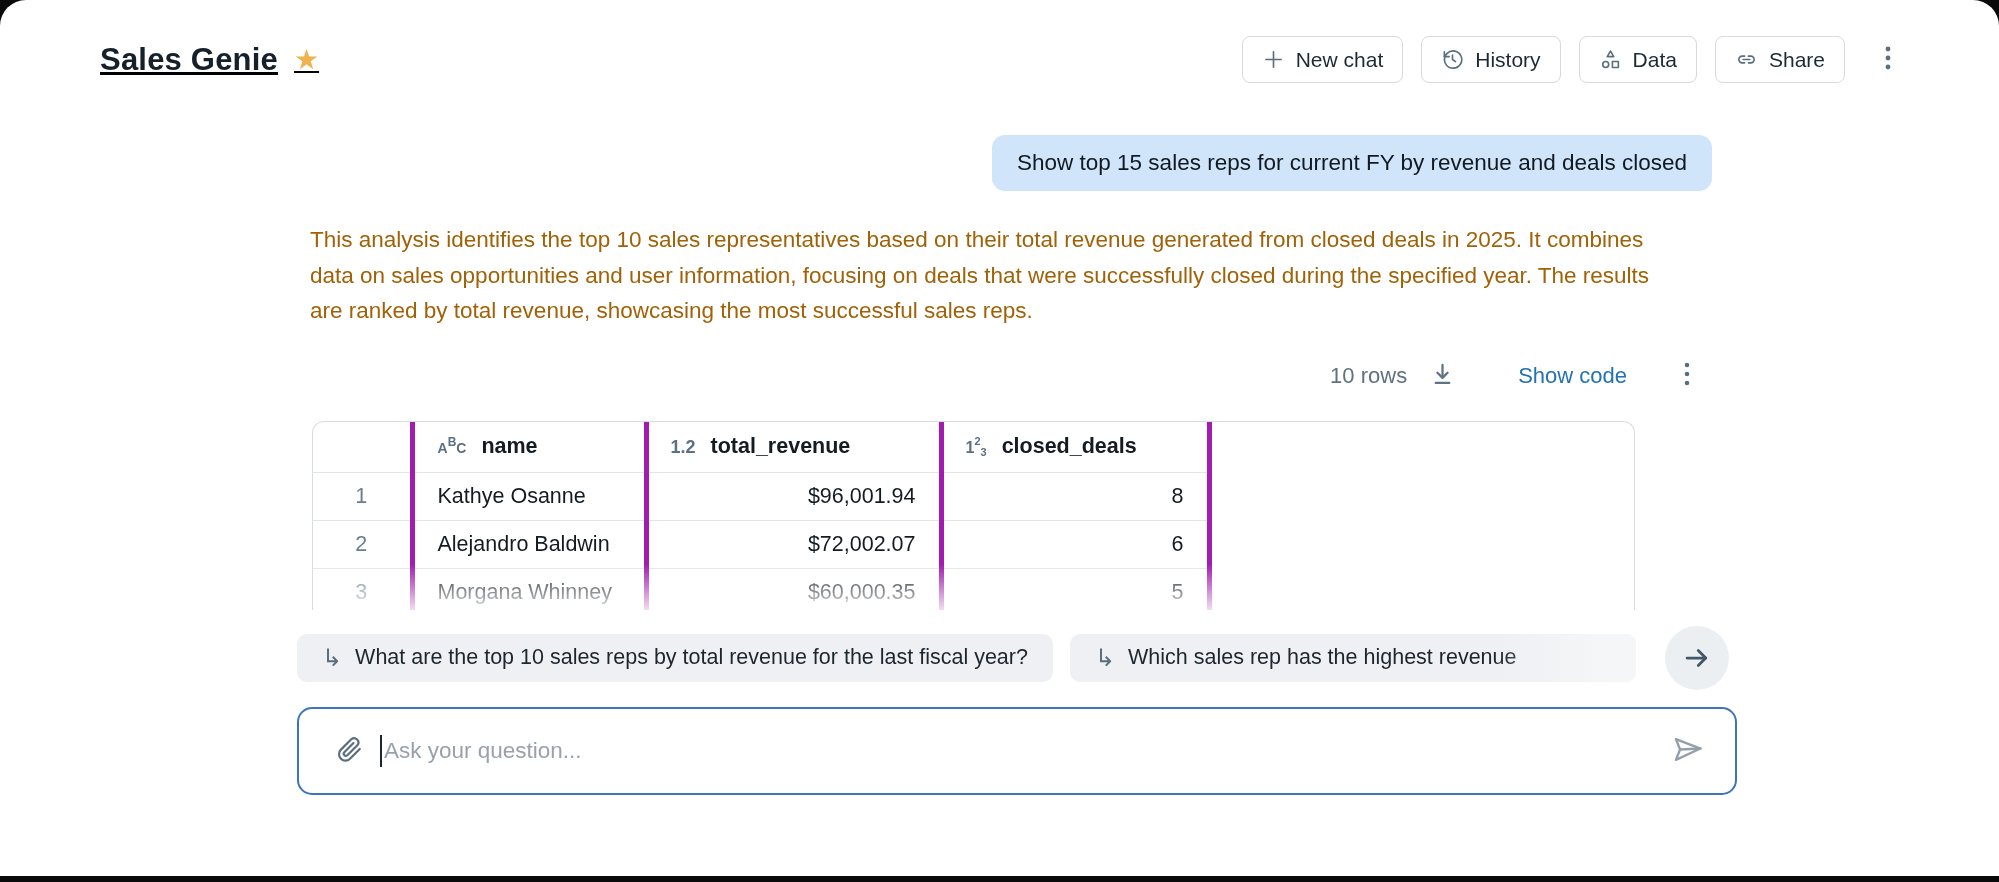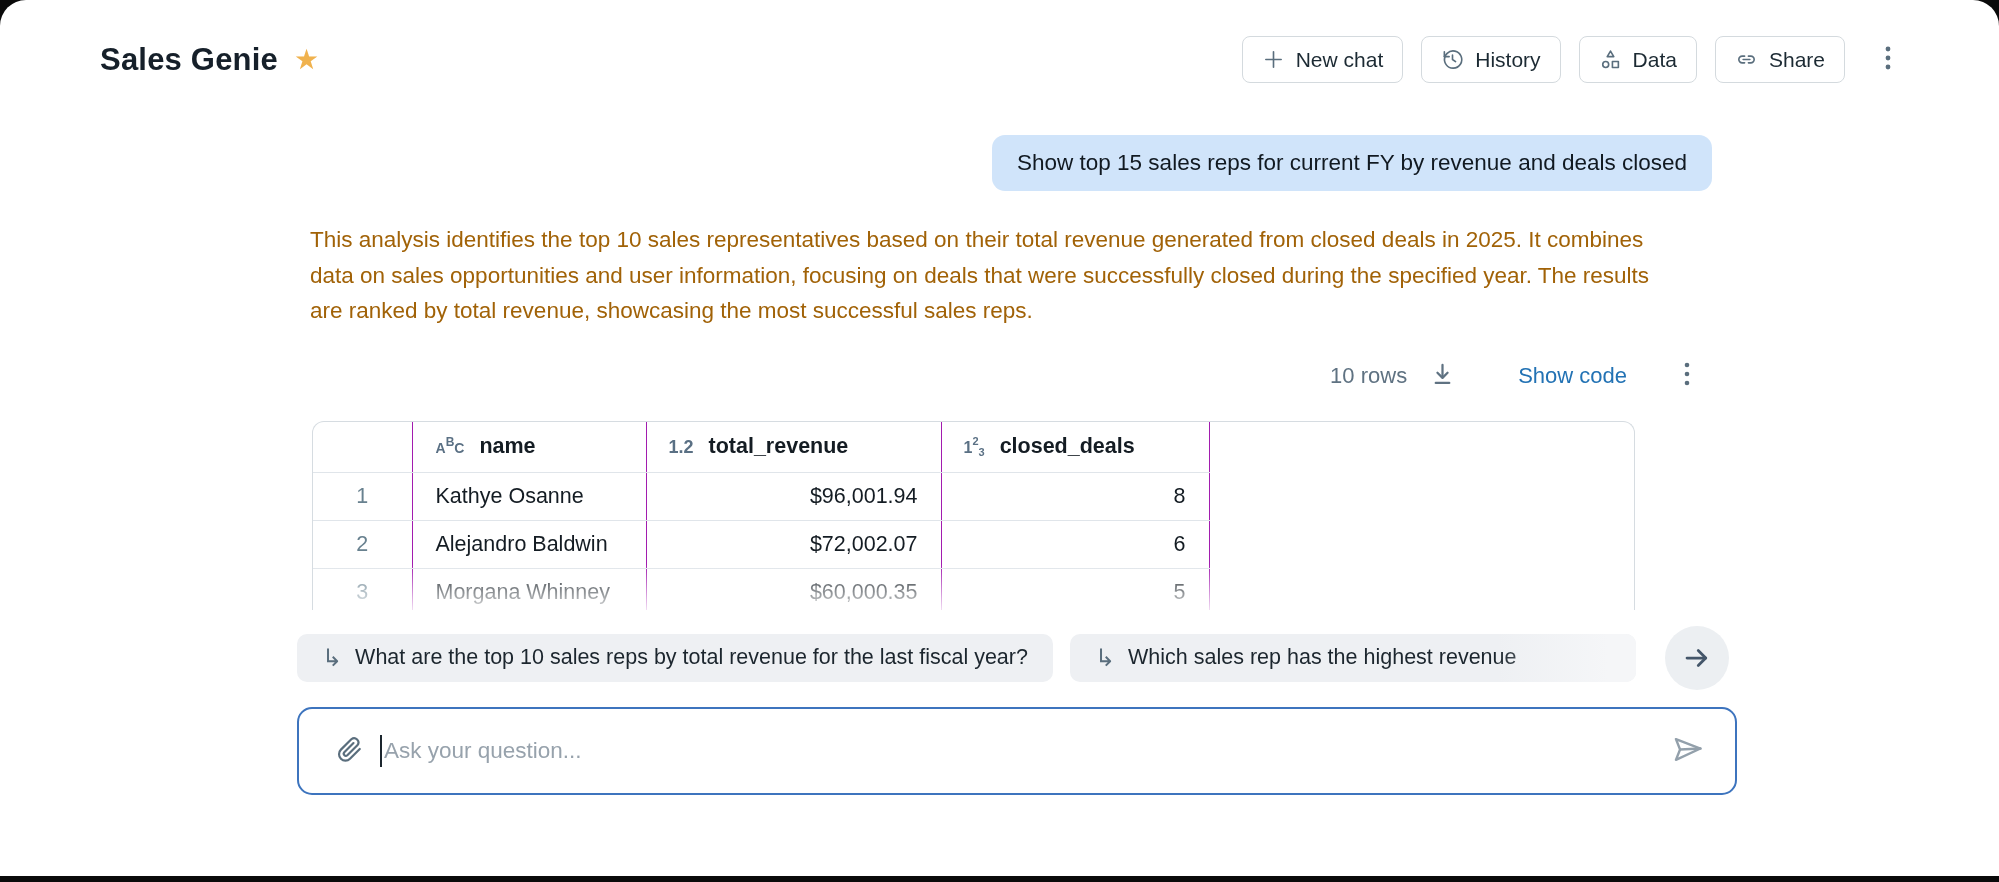--- a/index.html
+++ b/index.html
@@ -1,21 +1,21 @@
 <!DOCTYPE html>
 <html><head>
 <meta charset="utf-8">
 <style>
   * { margin:0; padding:0; box-sizing:border-box; }
   html,body { width:1999px; height:882px; background:#0a0a0a; font-family:"Liberation Sans", sans-serif; }
   .sheet { position:relative; width:1999px; height:876px; background:#ffffff; border-radius:26px 26px 0 0; overflow:hidden; }
 
   
   .header { display:flex; align-items:center; justify-content:space-between; padding:36px 92px 0 100px; }
-  .title-wrap { display:flex; align-items:center; gap:16px; }
+  .title-wrap { display:flex; align-items:center; gap:16px;text-decoration:underline; }
   .title { font-size:31px; font-weight:700; color:#16202a; letter-spacing:.2px; }
   .star { font-size:28px; color:#f0b24e; line-height:1; cursor:pointer; }
   .actions { display:flex; align-items:center; gap:18px; }
   .btn { display:flex; align-items:center; gap:11px; height:47px; padding:0 19px; border:1.5px solid #d4dade;
          border-radius:8px; background:#fff; font-size:21px; color:#1c2a33; cursor:pointer; }
   .btn svg { width:23px; height:23px; stroke:#5a6e7d; fill:none; stroke-width:1.7; stroke-linecap:round; stroke-linejoin:round; }
   .kebab-btn { border:none; background:none; padding:6px 8px; margin-left:6px; cursor:pointer; }
   .kebab-btn svg { width:22px; height:26px; }
   .kebab-dot { fill:#5a6e7d; }
 
@@ -35,21 +35,21 @@
   .dl-btn { border:none; background:none; margin-left:22px; cursor:pointer; height:34px; }
   .dl-btn svg { width:27px; height:27px; stroke:#5f7282; fill:none; stroke-width:2; stroke-linecap:round; stroke-linejoin:round; }
   .showcode { margin-left:62px; font-size:22px; color:#2272b4; cursor:pointer; text-decoration:none; }
   .ctrl-kebab { border:none; background:none; margin-left:50px; cursor:pointer; }
   .ctrl-kebab svg { width:20px; height:26px; }
 
   
   .table-card { position:relative; margin-top:28px; margin-left:15px; width:1323px; height:189px;
                 border:1.5px solid #d6dce1; border-bottom:none; border-radius:12px 12px 0 0; overflow:hidden; background:#fff; }
   table { border-collapse:collapse; table-layout:fixed; }
-  th, td { border-right:1px solid #a21caf; border-bottom:1px solid #e0e5ea; font-size:21.5px; color:#141c23; }
+  th, td { border-right:5px solid #a21caf; border-bottom:1px solid #e0e5ea; font-size:21.5px; color:#141c23; }
   th { height:51px; font-weight:700; text-align:left; padding-left:22px; }
   td { height:48px; }
   .c-idx { width:99px; text-align:center; padding-left:0; }
   td.c-idx { color:#68818f; }
   .c-name { width:234px; padding-left:23px; }
   .c-rev  { width:295px; }
   .c-deals{ width:268px; }
   td.c-rev, td.c-deals { text-align:right; padding-right:23px; }
   .type-icon { color:#5a7084; font-weight:700; margin-right:9px; white-space:nowrap; }
   .ti-a { font-size:14px; } .ti-b { font-size:12px; vertical-align:7px; } .ti-c { font-size:14px; }

